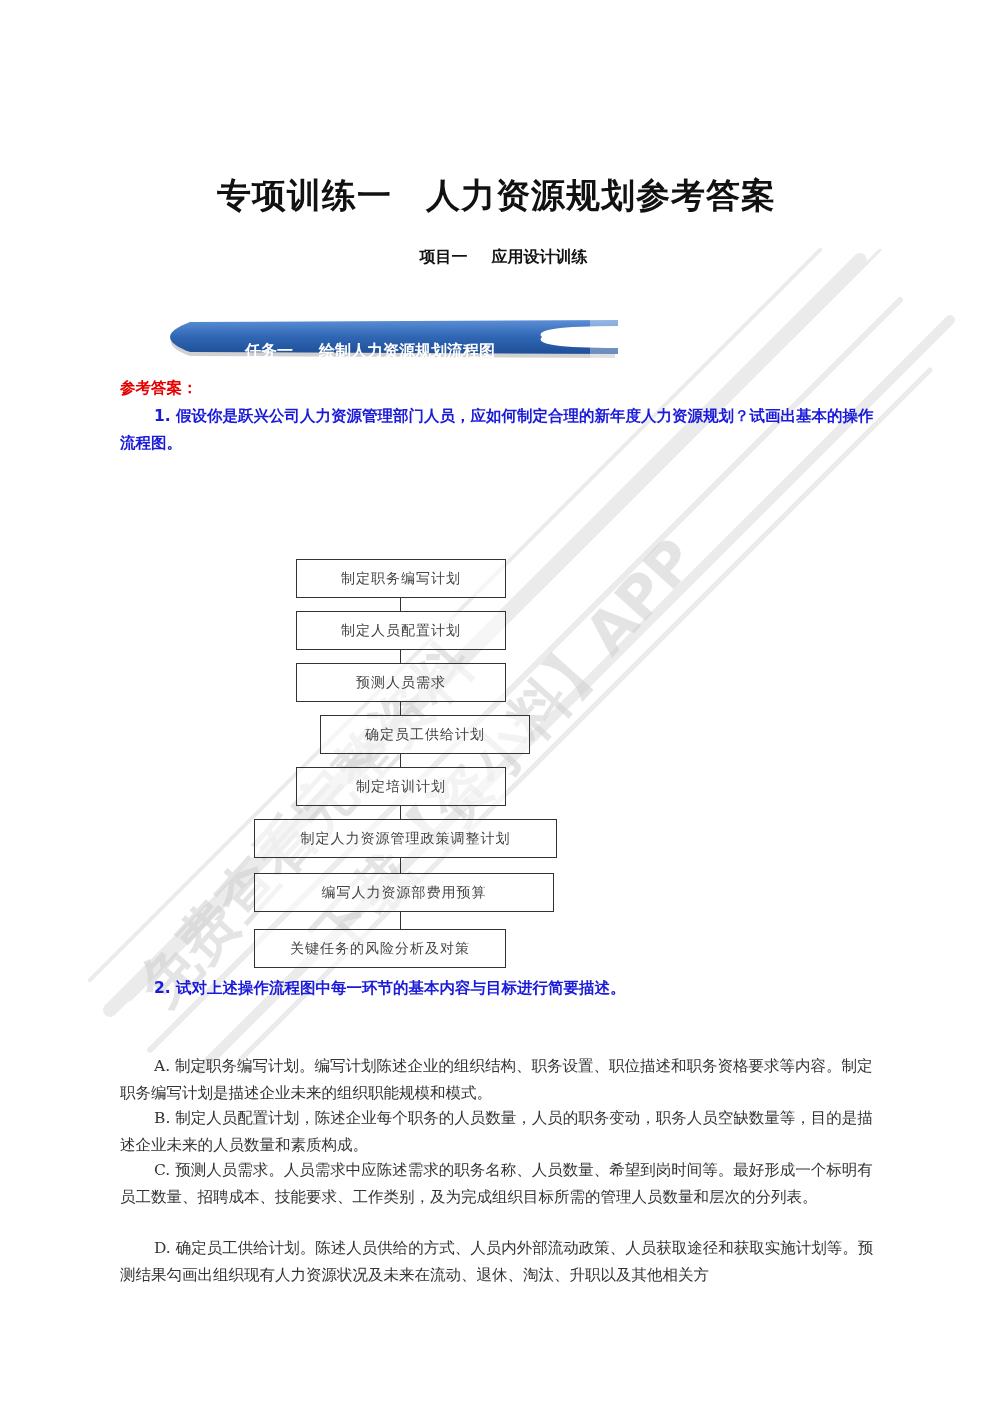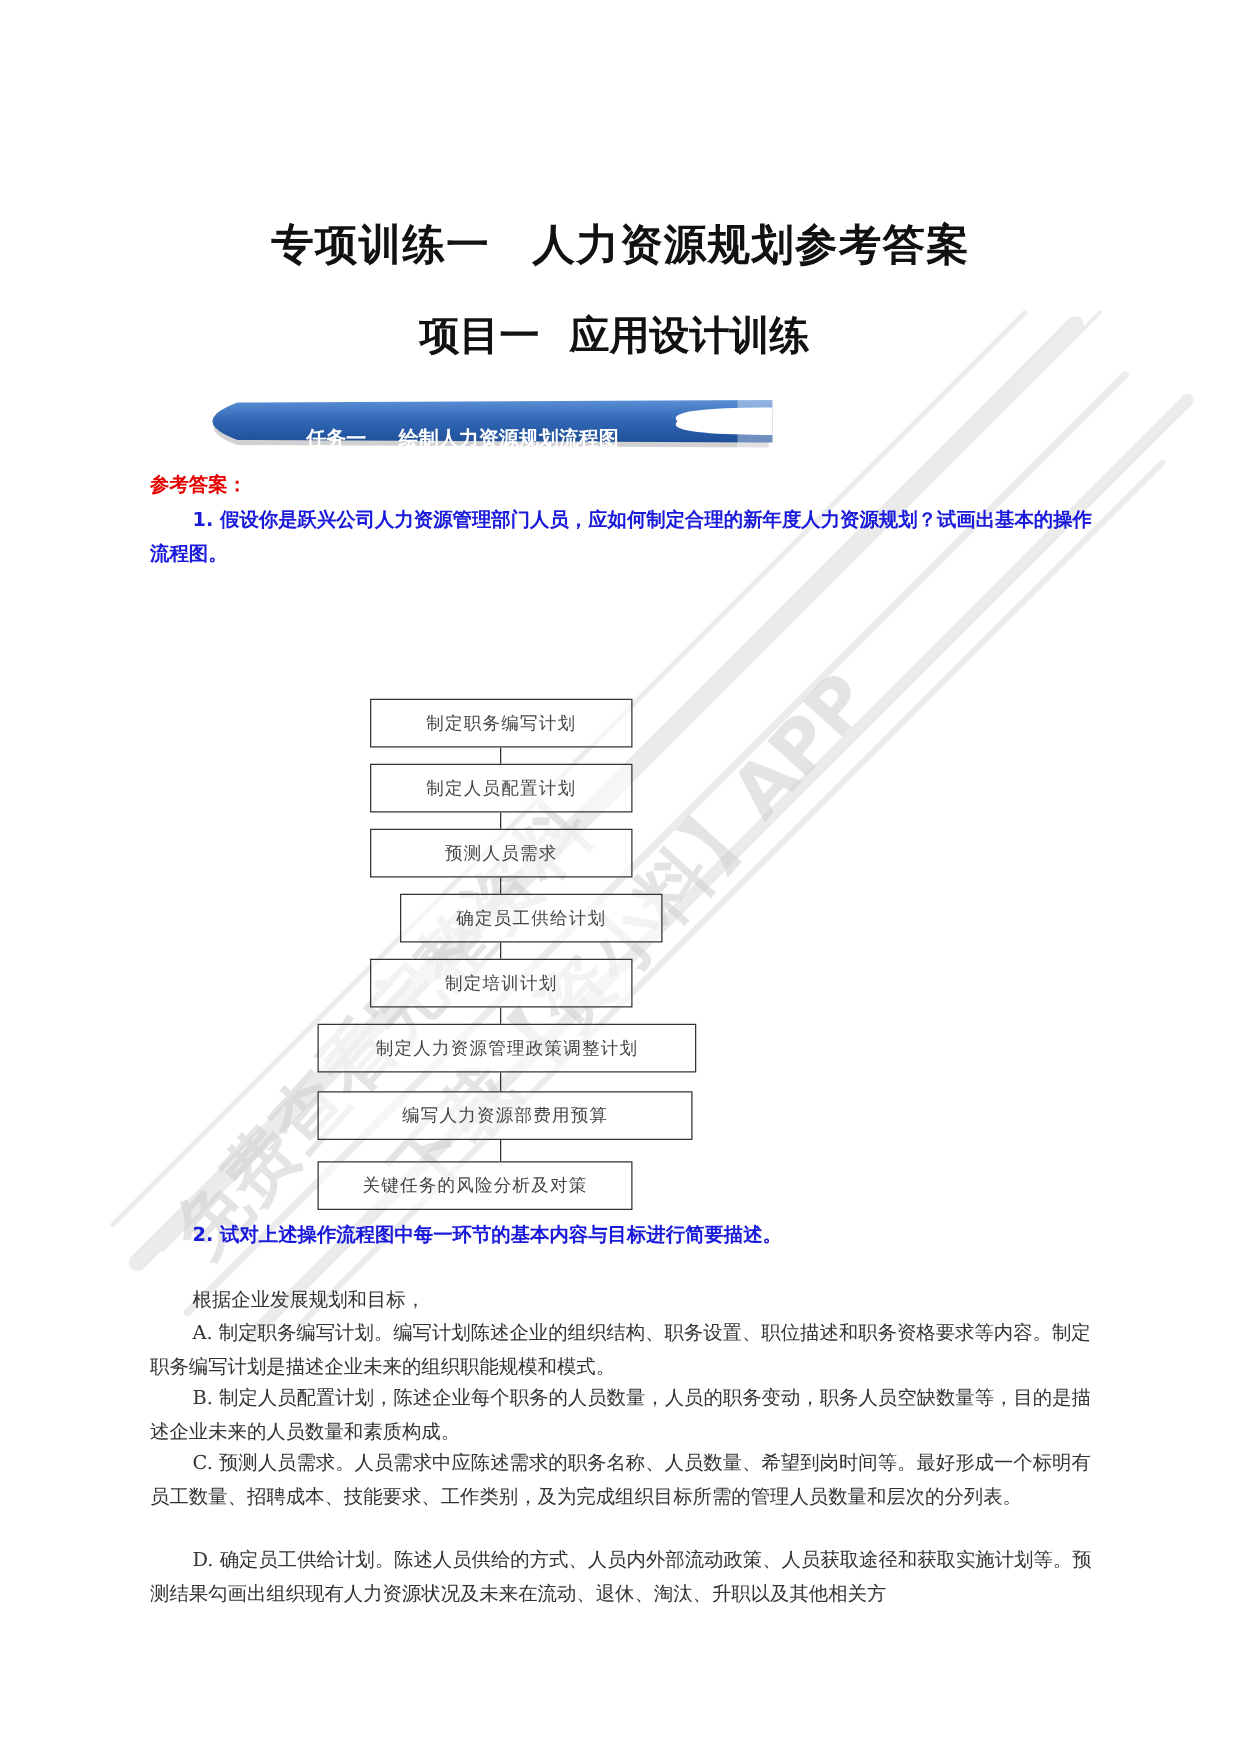--- a/index.html
+++ b/index.html
@@ -13,23 +13,23 @@
     pointer-events: none; z-index: 0;
   }
   .content { position: absolute; left: 0; top: 0; width: 993px; height: 1404px; z-index: 1; }
   .main-title {
     position: absolute; left: 0; width: 993px; top: 173px; text-align: center;
     font-family: "DejaVu Sans", "Liberation Sans", sans-serif;
     font-weight: bold; font-size: 34px; color: #111; letter-spacing: 1px;
   }
   .main-title .gap { display: inline-block; width: 34px; }
   .sub-title {
-    position: absolute; left: 4px; width: 975px; top: 247px; text-align: center;
+    position: absolute; left: 16px; width: 975px; top: 247px; text-align: center;
     font-family: "DejaVu Sans", "Liberation Sans", sans-serif;
-    font-weight: bold; font-size: 32px; color: #111;
+    font-weight: bold; font-size: 16px; color: #111;
   }
   .sub-title .gap { display: inline-block; width: 24px; }
   .banner {
     position: absolute; left: 150px; top: 318px; width: 470px; height: 42px;
   }
   .banner svg { position: absolute; left: 0; top: 0; }
   .banner-text {
     position: absolute; left: 95px; top: 23px;
     font-family: "DejaVu Sans", "Liberation Sans", sans-serif;
     font-weight: bold; font-size: 16px; color: #ffffff;
@@ -131,20 +131,19 @@
     <div class="flow-box" style="left:296px; top:767px; width:210px; height:39px;">制定培训计划</div>
     <div class="connector" style="left:400px; top:806px; height:13px;"></div>
     <div class="flow-box" style="left:254px; top:819px; width:303px; height:39px;">制定人力资源管理政策调整计划</div>
     <div class="connector" style="left:400px; top:858px; height:15px;"></div>
     <div class="flow-box" style="left:254px; top:873px; width:300px; height:39px;">编写人力资源部费用预算</div>
     <div class="connector" style="left:400px; top:912px; height:17px;"></div>
     <div class="flow-box" style="left:254px; top:929px; width:252px; height:39px;">关键任务的风险分析及对策</div>
   </div>
 
   <div class="para indent blue-q" style="top:975px;">2. 试对上述操作流程图中每一环节的基本内容与目标进行简要描述。</div>
-  <div class="para indent" style="top:1027px;">根据企业发展规划和目标，</div>
 
   <div class="para indent" style="top:1053px;">A. 制定职务编写计划。编写计划陈述企业的组织结构、职务设置、职位描述和职务资格要求等内容。制定职务编写计划是描述企业未来的组织职能规模和模式。</div>
   <div class="para indent" style="top:1105px;">B. 制定人员配置计划，陈述企业每个职务的人员数量，人员的职务变动，职务人员空缺数量等，目的是描述企业未来的人员数量和素质构成。</div>
   <div class="para indent" style="top:1157px;">C. 预测人员需求。人员需求中应陈述需求的职务名称、人员数量、希望到岗时间等。最好形成一个标明有员工数量、招聘成本、技能要求、工作类别，及为完成组织目标所需的管理人员数量和层次的分列表。</div>
   <div class="para indent" style="top:1235px;">D. 确定员工供给计划。陈述人员供给的方式、人员内外部流动政策、人员获取途径和获取实施计划等。预测结果勾画出组织现有人力资源状况及未来在流动、退休、淘汰、升职以及其他相关方</div>
 
 </div>
 
 </body></html>

